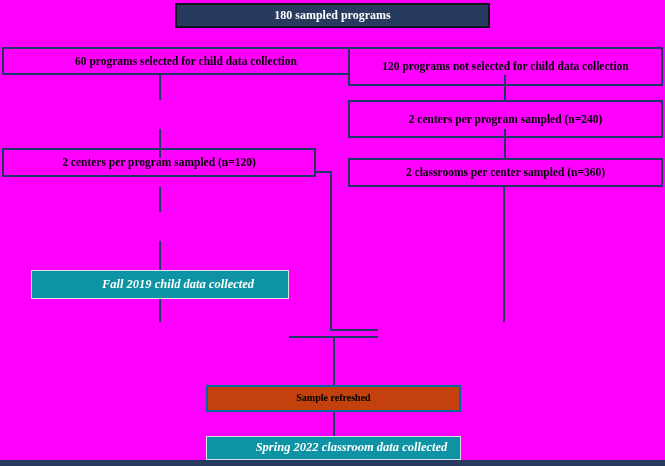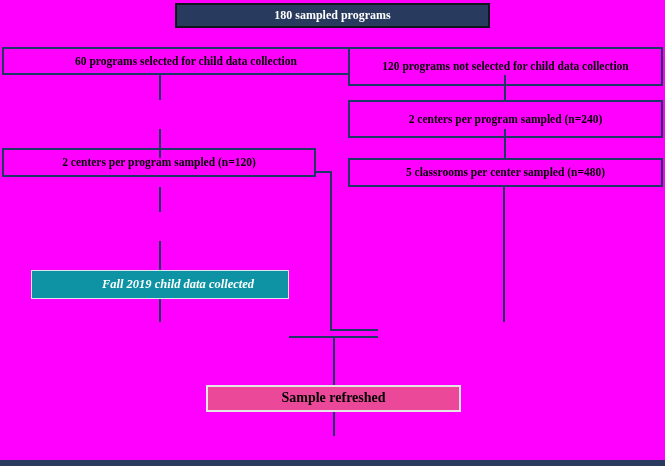--- a/index.html
+++ b/index.html
@@ -32,24 +32,24 @@
   }
   .teal-box{
     background:#0E93A4;
     border:1px solid #D5E6E9;
     color:#FFFFFF;
     font-style:italic;
     font-size:12.5px;
     padding-left:36px;
   }
   .refresh-box{
-    background:#ec4899;
-    border:2px solid #e5e5e5;
+    background:#c2410c;
+    border:2px solid #0369a1;
     color:#000000;
-    font-size:14px;
+    font-size:10px;
   }
   .connector{
     position:absolute;
     background:#1F3864;
   }
   .bottom-bar{
     position:absolute;
     left:0;top:460px;width:665px;height:6px;
     background:#283A5E;
   }
@@ -59,26 +59,27 @@
 
 <div id="stage">
 
   <div class="box root-box" style="left:175px;top:3px;width:315px;height:25px;">180 sampled programs</div>
 
   <div class="box plain-box" style="left:2px;top:47px;width:368px;height:28px;">60 programs selected for child data collection</div>
   <div class="box plain-box" style="left:2px;top:100px;width:314px;height:29px;margin-top:48px;">2 centers per program sampled (n=120)</div>
 
   <div class="box plain-box" style="left:348px;top:47px;width:315px;height:39px;">120 programs not selected for child data collection</div>
   <div class="box plain-box" style="left:348px;top:100px;width:315px;height:38px;">2 centers per program sampled (n=240)</div>
-  <div class="box plain-box" style="left:348px;top:158px;width:315px;height:29px;">5 classrooms per center sampled (n=480)</div>
+  <div class="box plain-box" style="left:348px;top:158px;width:315px;height:29px;">2 classrooms per center sampled (n=360)</div>
 
   <div class="box teal-box" style="left:31px;top:270px;width:258px;height:29px;">Fall 2019 child data collected</div>
 
   <div class="box refresh-box" style="left:206px;top:385px;width:255px;height:27px;">Sample refreshed</div>
 
+  <div class="box teal-box" style="left:206px;top:436px;width:255px;height:24px;">Spring 2022 classroom data collected</div>
 
   <div class="connector" style="left:159px;top:75px;width:2px;height:25px;"></div>
   <div class="connector" style="left:159px;top:129px;width:2px;height:29px;"></div>
   <div class="connector" style="left:159px;top:187px;width:2px;height:25px;"></div>
   <div class="connector" style="left:159px;top:241px;width:2px;height:29px;"></div>
   <div class="connector" style="left:159px;top:299px;width:2px;height:23px;"></div>
 
   <div class="connector" style="left:504px;top:75px;width:2px;height:25px;"></div>
   <div class="connector" style="left:504px;top:129px;width:2px;height:29px;"></div>
   <div class="connector" style="left:503px;top:187px;width:2px;height:135px;"></div>

